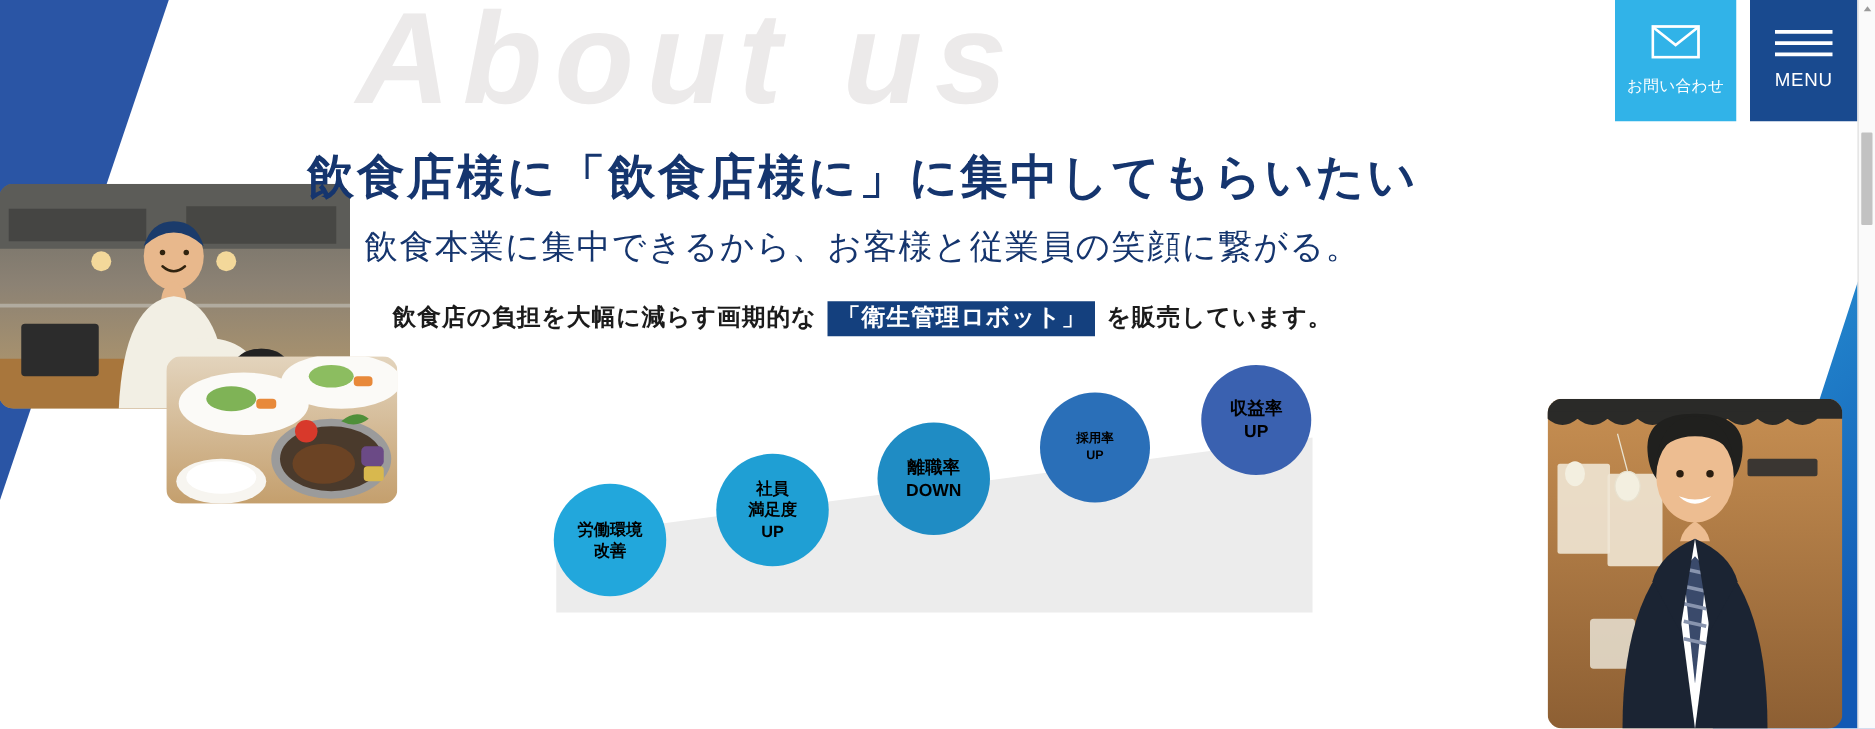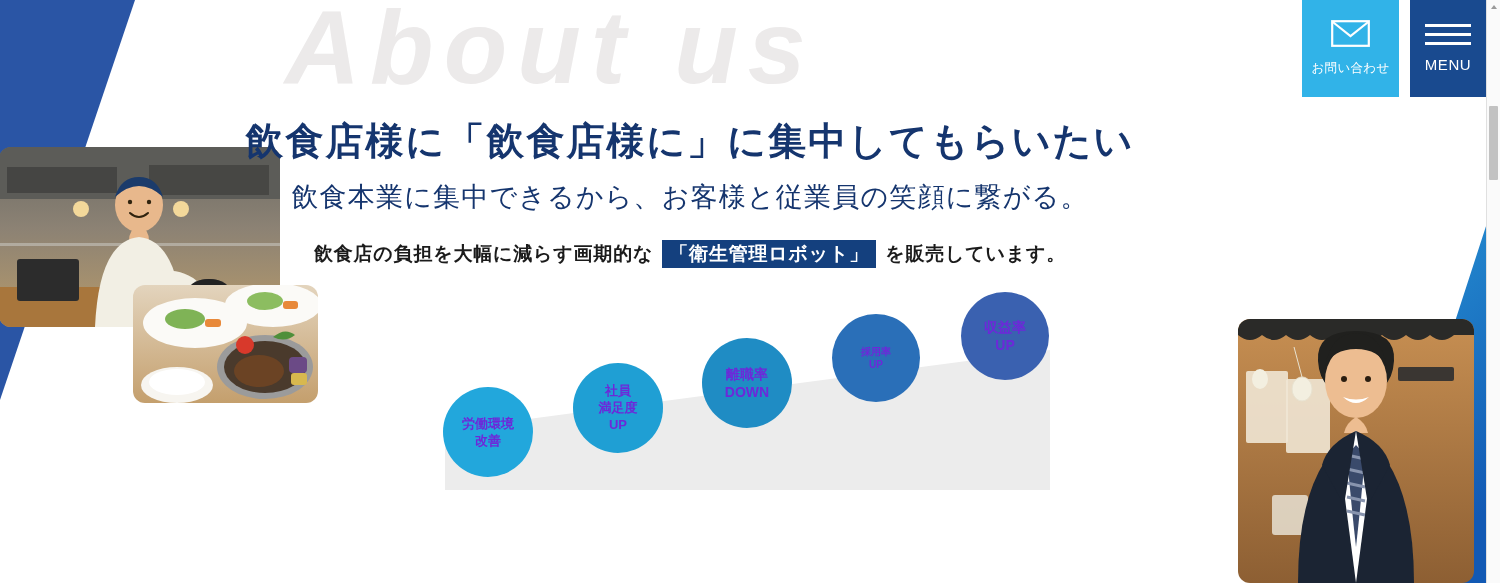--- a/index.html
+++ b/index.html
@@ -54,21 +54,21 @@
     display: flex; flex-direction: column;
     align-items: center; justify-content: center;
     gap: 9px;
     cursor: pointer;
   }
   .btn-contact .label {
     color: #ffffff; font-size: 12.5px; letter-spacing: .3px;
     white-space: nowrap;
   }
   .btn-menu {
-    width: 76px; height: 97px;
+    width: 86px; height: 97px;
     background: #194a8f;
     display: flex; flex-direction: column;
     align-items: center; justify-content: center;
     gap: 11px;
     cursor: pointer;
   }
   .hamburger { display: flex; flex-direction: column; gap: 6px; }
   .hamburger i { display: block; width: 46px; height: 3px; background: #fff; }
   .btn-menu .label {
     color: #ffffff; font-size: 15px; letter-spacing: .6px;
@@ -114,21 +114,21 @@
   
   .diagram {
     position: absolute;
     left: 440px; top: 288px;
     width: 620px; height: 210px;
     z-index: 10;
   }
   .diagram svg { display: block; }
   .circle-label {
     position: absolute;
-    color: #6d28d9;
+    color: #000000;
     font-weight: 700;
     text-align: center;
     line-height: 1.32;
     white-space: nowrap;
     pointer-events: none;
   }
 
   .caption {
     position: absolute; left: 0; right: 0; top: 509px;
     text-align: center;

